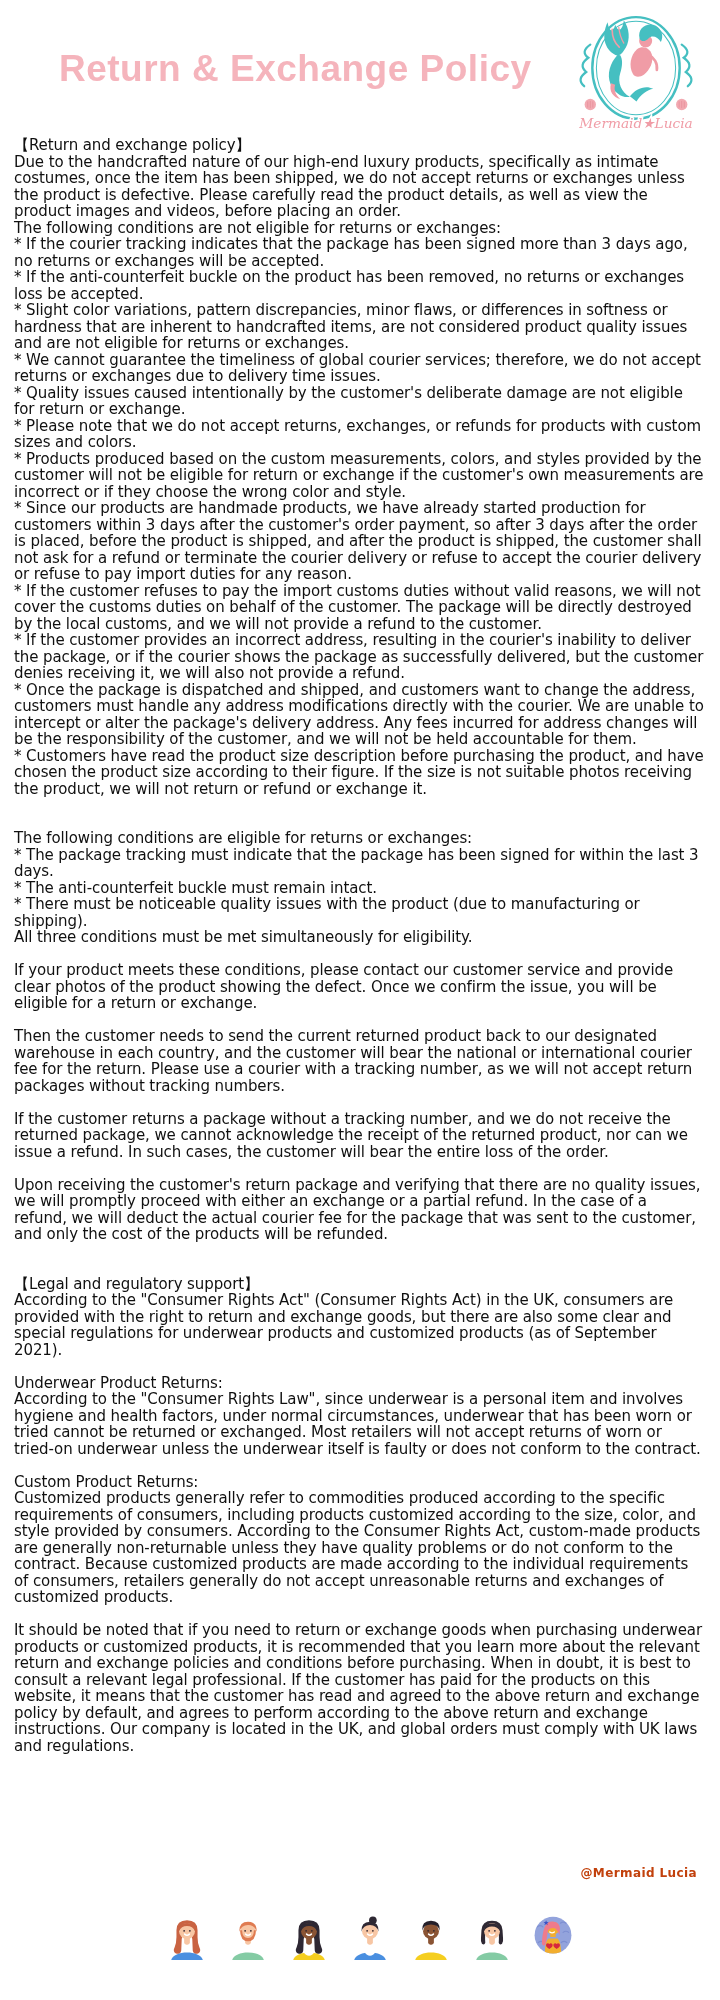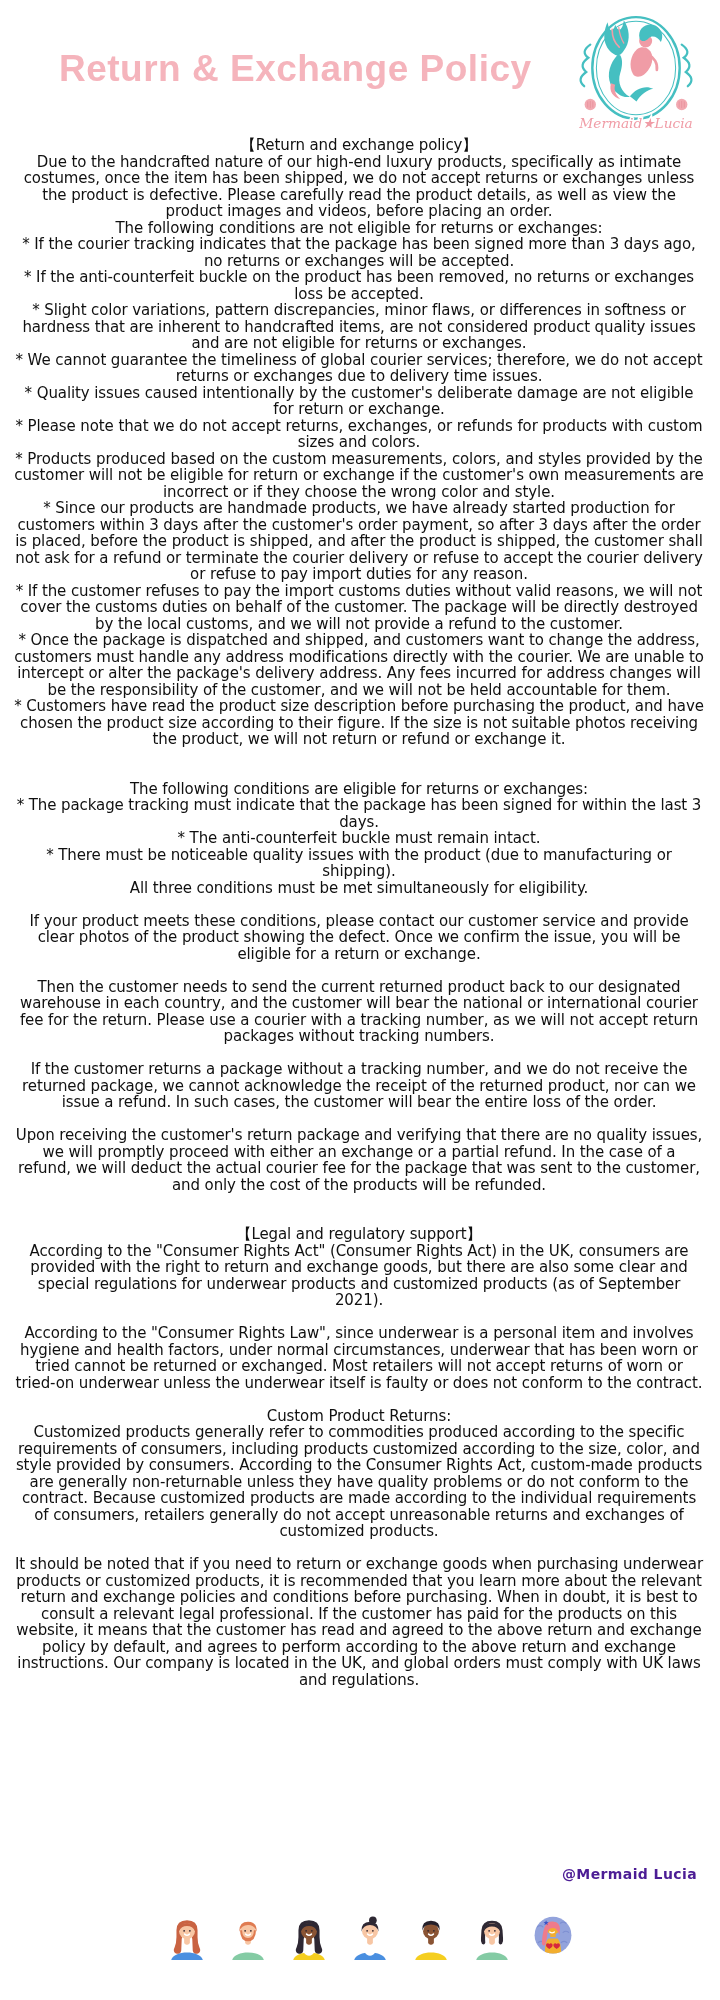--- a/index.html
+++ b/index.html
@@ -25,22 +25,22 @@
   .policy-body{
     padding:0 16px 0 14px;
     font-size:15px;line-height:16.5px;
     letter-spacing:-0.1px;
   }
   .policy-section p{margin:0;}
   .gap-1{margin-top:16.5px;}
   .gap-2{margin-top:33px;}
   .signature{
     position:absolute;top:1866px;right:23px;
-    font-size:14px;font-weight:700;letter-spacing:0.4px;
-    color:#4c1d95;
+    font-size:12px;font-weight:700;letter-spacing:0.4px;
+    color:#c2410c;
   }
   .avatar-row{
     position:absolute;top:1913px;left:0;width:720px;
     display:flex;justify-content:center;align-items:flex-end;gap:15px;
     transform:translateX(10px);
   }
   .avatar{width:46px;height:48px;display:block;}
 </style>
 </head>
 <body>
@@ -77,34 +77,35 @@
 
         <path d="M66.5 28 C64 17.5 74.5 11.5 82.5 15.5 C88.5 18.8 90.5 26 87.5 31.5 C84.5 26 78.5 24.5 75.5 27.8 C72.5 31 68.5 32 66.5 28 Z" fill="#45BFC1"></path>
 
         <path d="M57 85 C62.5 77.5 72 73.5 80 77.5 C74 78.5 67.5 83.5 63.5 90 Z" fill="#45BFC1"></path>
       </g>
 
       <text x="63" y="116" text-anchor="middle" font-family="DejaVu Serif, serif" font-style="italic" font-size="13.5" fill="#F09CA6" stroke="#ffffff" stroke-width="3" paint-order="stroke"><tspan>Mermaid★Lucia</tspan></text>
     </svg>
   </div>
 
-  <div class="policy-body" id="policy-body" style="color: rgb(16, 16, 16); text-align: center;">
+  <div class="policy-body" id="policy-body" style="color: rgb(16, 16, 16);">
       <div class="policy-section">
         <p>【Return and exchange policy】</p>
         <p>Due to the handcrafted nature of our high-end luxury products, specifically as intimate costumes, once the item has been shipped, we do not accept returns or exchanges unless the product is defective. Please carefully read the product details, as well as view the product images and videos, before placing an order.</p>
         <p>The following conditions are not eligible for returns or exchanges:</p>
         <p>* If the courier tracking indicates that the package has been signed more than 3 days ago, no returns or exchanges will be accepted.</p>
         <p>* If the anti-counterfeit buckle on the product has been removed, no returns or exchanges loss be accepted.</p>
         <p>* Slight color variations, pattern discrepancies, minor flaws, or differences in softness or hardness that are inherent to handcrafted items, are not considered product quality issues and are not eligible for returns or exchanges.</p>
         <p>* We cannot guarantee the timeliness of global courier services; therefore, we do not accept returns or exchanges due to delivery time issues.</p>
         <p>* Quality issues caused intentionally by the customer's deliberate damage are not eligible for return or exchange.</p>
         <p>* Please note that we do not accept returns, exchanges, or refunds for products with custom sizes and colors.</p>
         <p>* Products produced based on the custom measurements, colors, and styles provided by the customer will not be eligible for return or exchange if the customer's own measurements are incorrect or if they choose the wrong color and style.</p>
         <p>* Since our products are handmade products, we have already started production for customers within 3 days after the customer's order payment, so after 3 days after the order is placed, before the product is shipped, and after the product is shipped, the customer shall not ask for a refund or terminate the courier delivery or refuse to accept the courier delivery or refuse to pay import duties for any reason.</p>
         <p>* If the customer refuses to pay the import customs duties without valid reasons, we will not cover the customs duties on behalf of the customer. The package will be directly destroyed by the local customs, and we will not provide a refund to the customer.</p>
+        <p>* If the customer provides an incorrect address, resulting in the courier's inability to deliver the package, or if the courier shows the package as successfully delivered, but the customer denies receiving it, we will also not provide a refund.</p>
         <p>* Once the package is dispatched and shipped, and customers want to change the address, customers must handle any address modifications directly with the courier. We are unable to intercept or alter the package's delivery address. Any fees incurred for address changes will be the responsibility of the customer, and we will not be held accountable for them.</p>
         <p>* Customers have read the product size description before purchasing the product, and have chosen the product size according to their figure. If the size is not suitable photos receiving the product, we will not return or refund or exchange it.</p>
       </div>
       <div class="policy-section gap-2">
         <p>The following conditions are eligible for returns or exchanges:</p>
         <p>* The package tracking must indicate that the package has been signed for within the last 3 days.</p>
         <p>* The anti-counterfeit buckle must remain intact.</p>
         <p>* There must be noticeable quality issues with the product (due to manufacturing or shipping).</p>
         <p>All three conditions must be met simultaneously for eligibility.</p>
       </div>
@@ -118,20 +119,21 @@
         <p>If the customer returns a package without a tracking number, and we do not receive the returned package, we cannot acknowledge the receipt of the returned product, nor can we issue a refund. In such cases, the customer will bear the entire loss of the order.</p>
       </div>
       <div class="policy-section gap-1">
         <p>Upon receiving the customer's return package and verifying that there are no quality issues, we will promptly proceed with either an exchange or a partial refund. In the case of a refund, we will deduct the actual courier fee for the package that was sent to the customer, and only the cost of the products will be refunded.</p>
       </div>
       <div class="policy-section gap-2">
         <p>【Legal and regulatory support】</p>
         <p>According to the "Consumer Rights Act" (Consumer Rights Act) in the UK, consumers are provided with the right to return and exchange goods, but there are also some clear and special regulations for underwear products and customized products (as of September 2021).</p>
       </div>
       <div class="policy-section gap-1">
+        <p>Underwear Product Returns:</p>
         <p>According to the "Consumer Rights Law", since underwear is a personal item and involves hygiene and health factors, under normal circumstances, underwear that has been worn or tried cannot be returned or exchanged. Most retailers will not accept returns of worn or tried-on underwear unless the underwear itself is faulty or does not conform to the contract.</p>
       </div>
       <div class="policy-section gap-1">
         <p>Custom Product Returns:</p>
         <p>Customized products generally refer to commodities produced according to the specific requirements of consumers, including products customized according to the size, color, and style provided by consumers. According to the Consumer Rights Act, custom-made products are generally non-returnable unless they have quality problems or do not conform to the contract. Because customized products are made according to the individual requirements of consumers, retailers generally do not accept unreasonable returns and exchanges of customized products.</p>
       </div>
       <div class="policy-section gap-1">
         <p>It should be noted that if you need to return or exchange goods when purchasing underwear products or customized products, it is recommended that you learn more about the relevant return and exchange policies and conditions before purchasing. When in doubt, it is best to consult a relevant legal professional. If the customer has paid for the products on this website, it means that the customer has read and agreed to the above return and exchange policy by default, and agrees to perform according to the above return and exchange instructions. Our company is located in the UK, and global orders must comply with UK laws and regulations.</p>
       </div>
     </div>

